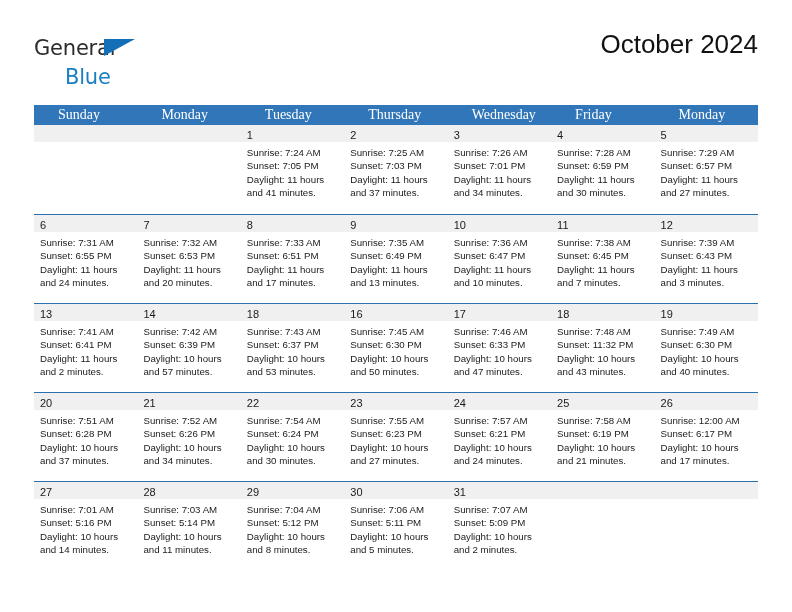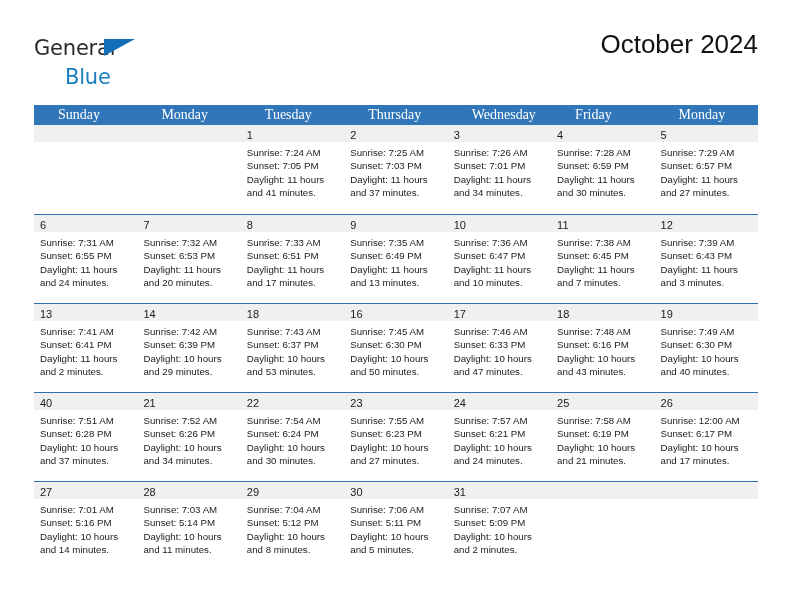--- a/index.html
+++ b/index.html
@@ -305,21 +305,21 @@
               <div class="day-line">Daylight: 11 hours</div>
               <div class="day-line">and 2 minutes.</div>
             </div>
           </div>
           <div class="day-cell">
             <div class="day-num-band"><span class="day-num">14</span></div>
             <div class="day-body">
               <div class="day-line">Sunrise: 7:42 AM</div>
               <div class="day-line">Sunset: 6:39 PM</div>
               <div class="day-line">Daylight: 10 hours</div>
-              <div class="day-line">and 29 minutes.</div>
+              <div class="day-line">and 57 minutes.</div>
             </div>
           </div>
           <div class="day-cell">
             <div class="day-num-band"><span class="day-num">18</span></div>
             <div class="day-body">
               <div class="day-line">Sunrise: 7:43 AM</div>
               <div class="day-line">Sunset: 6:37 PM</div>
               <div class="day-line">Daylight: 10 hours</div>
               <div class="day-line">and 53 minutes.</div>
             </div>
@@ -339,38 +339,38 @@
               <div class="day-line">Sunrise: 7:46 AM</div>
               <div class="day-line">Sunset: 6:33 PM</div>
               <div class="day-line">Daylight: 10 hours</div>
               <div class="day-line">and 47 minutes.</div>
             </div>
           </div>
           <div class="day-cell">
             <div class="day-num-band"><span class="day-num">18</span></div>
             <div class="day-body">
               <div class="day-line">Sunrise: 7:48 AM</div>
-              <div class="day-line">Sunset: 6:16 PM</div>
+              <div class="day-line">Sunset: 11:32 PM</div>
               <div class="day-line">Daylight: 10 hours</div>
               <div class="day-line">and 43 minutes.</div>
             </div>
           </div>
           <div class="day-cell">
             <div class="day-num-band"><span class="day-num">19</span></div>
             <div class="day-body">
               <div class="day-line">Sunrise: 7:49 AM</div>
               <div class="day-line">Sunset: 6:30 PM</div>
               <div class="day-line">Daylight: 10 hours</div>
               <div class="day-line">and 40 minutes.</div>
             </div>
           </div>
         </div>
         <div class="week-row">
           <div class="day-cell">
-            <div class="day-num-band"><span class="day-num">40</span></div>
+            <div class="day-num-band"><span class="day-num">20</span></div>
             <div class="day-body">
               <div class="day-line">Sunrise: 7:51 AM</div>
               <div class="day-line">Sunset: 6:28 PM</div>
               <div class="day-line">Daylight: 10 hours</div>
               <div class="day-line">and 37 minutes.</div>
             </div>
           </div>
           <div class="day-cell">
             <div class="day-num-band"><span class="day-num">21</span></div>
             <div class="day-body">

